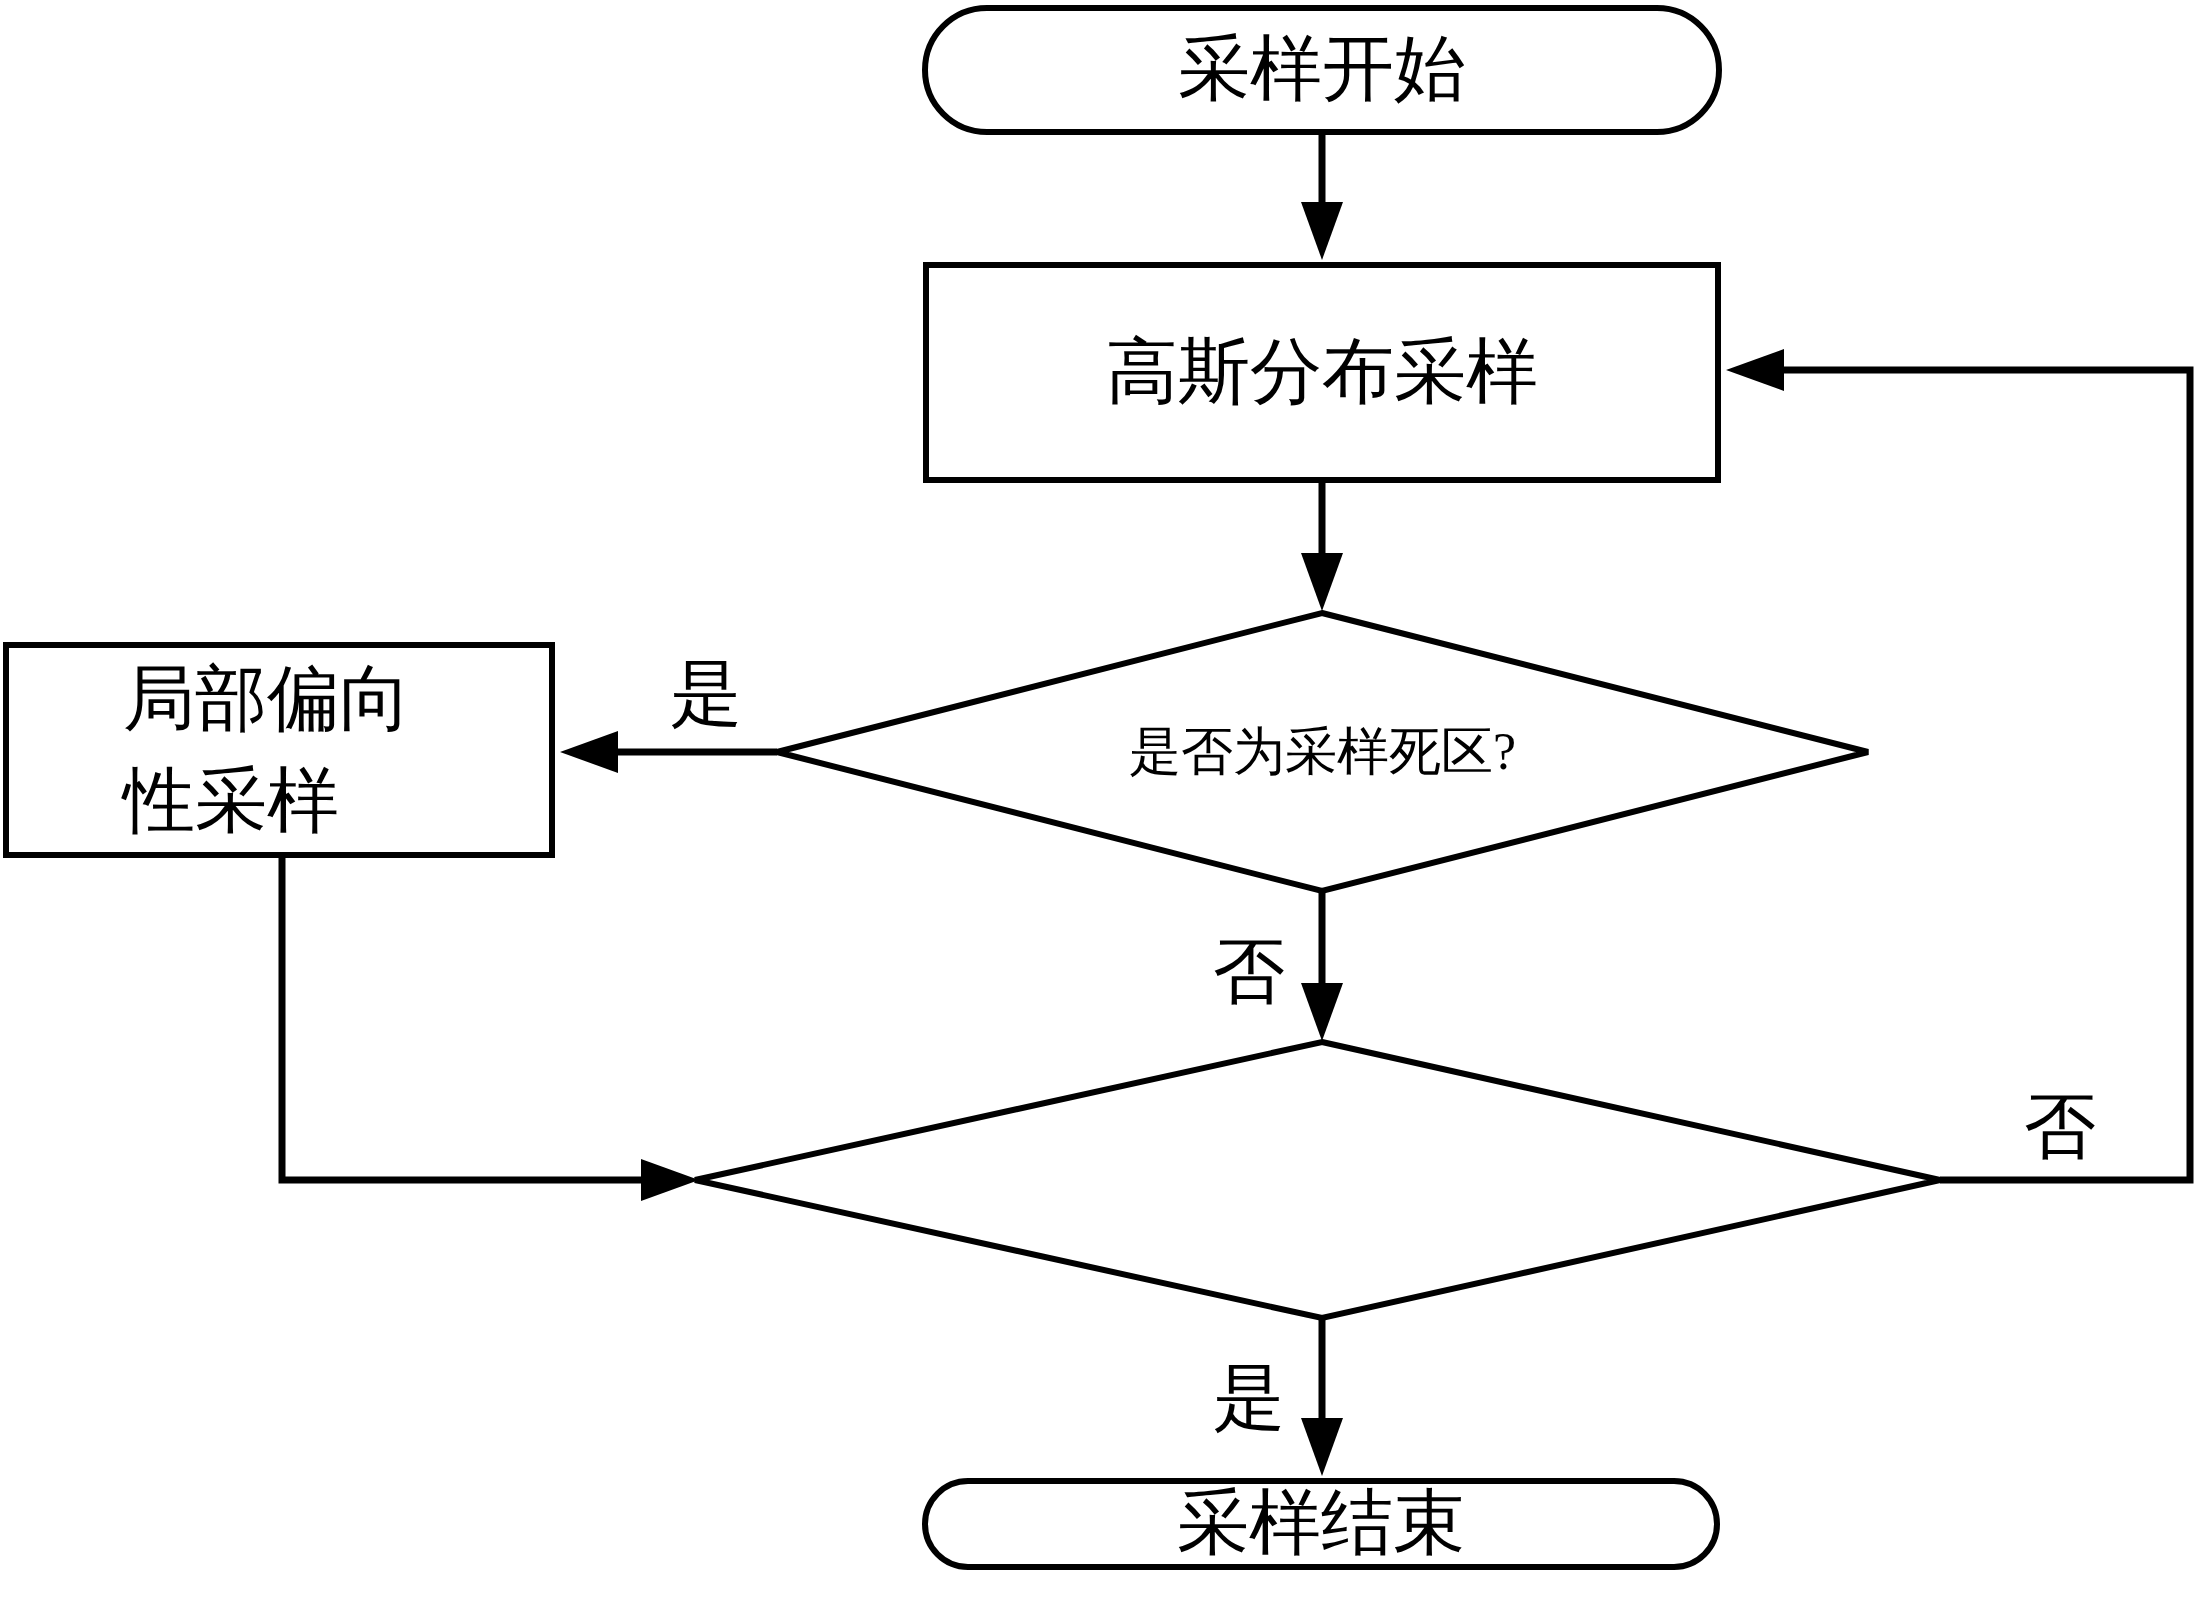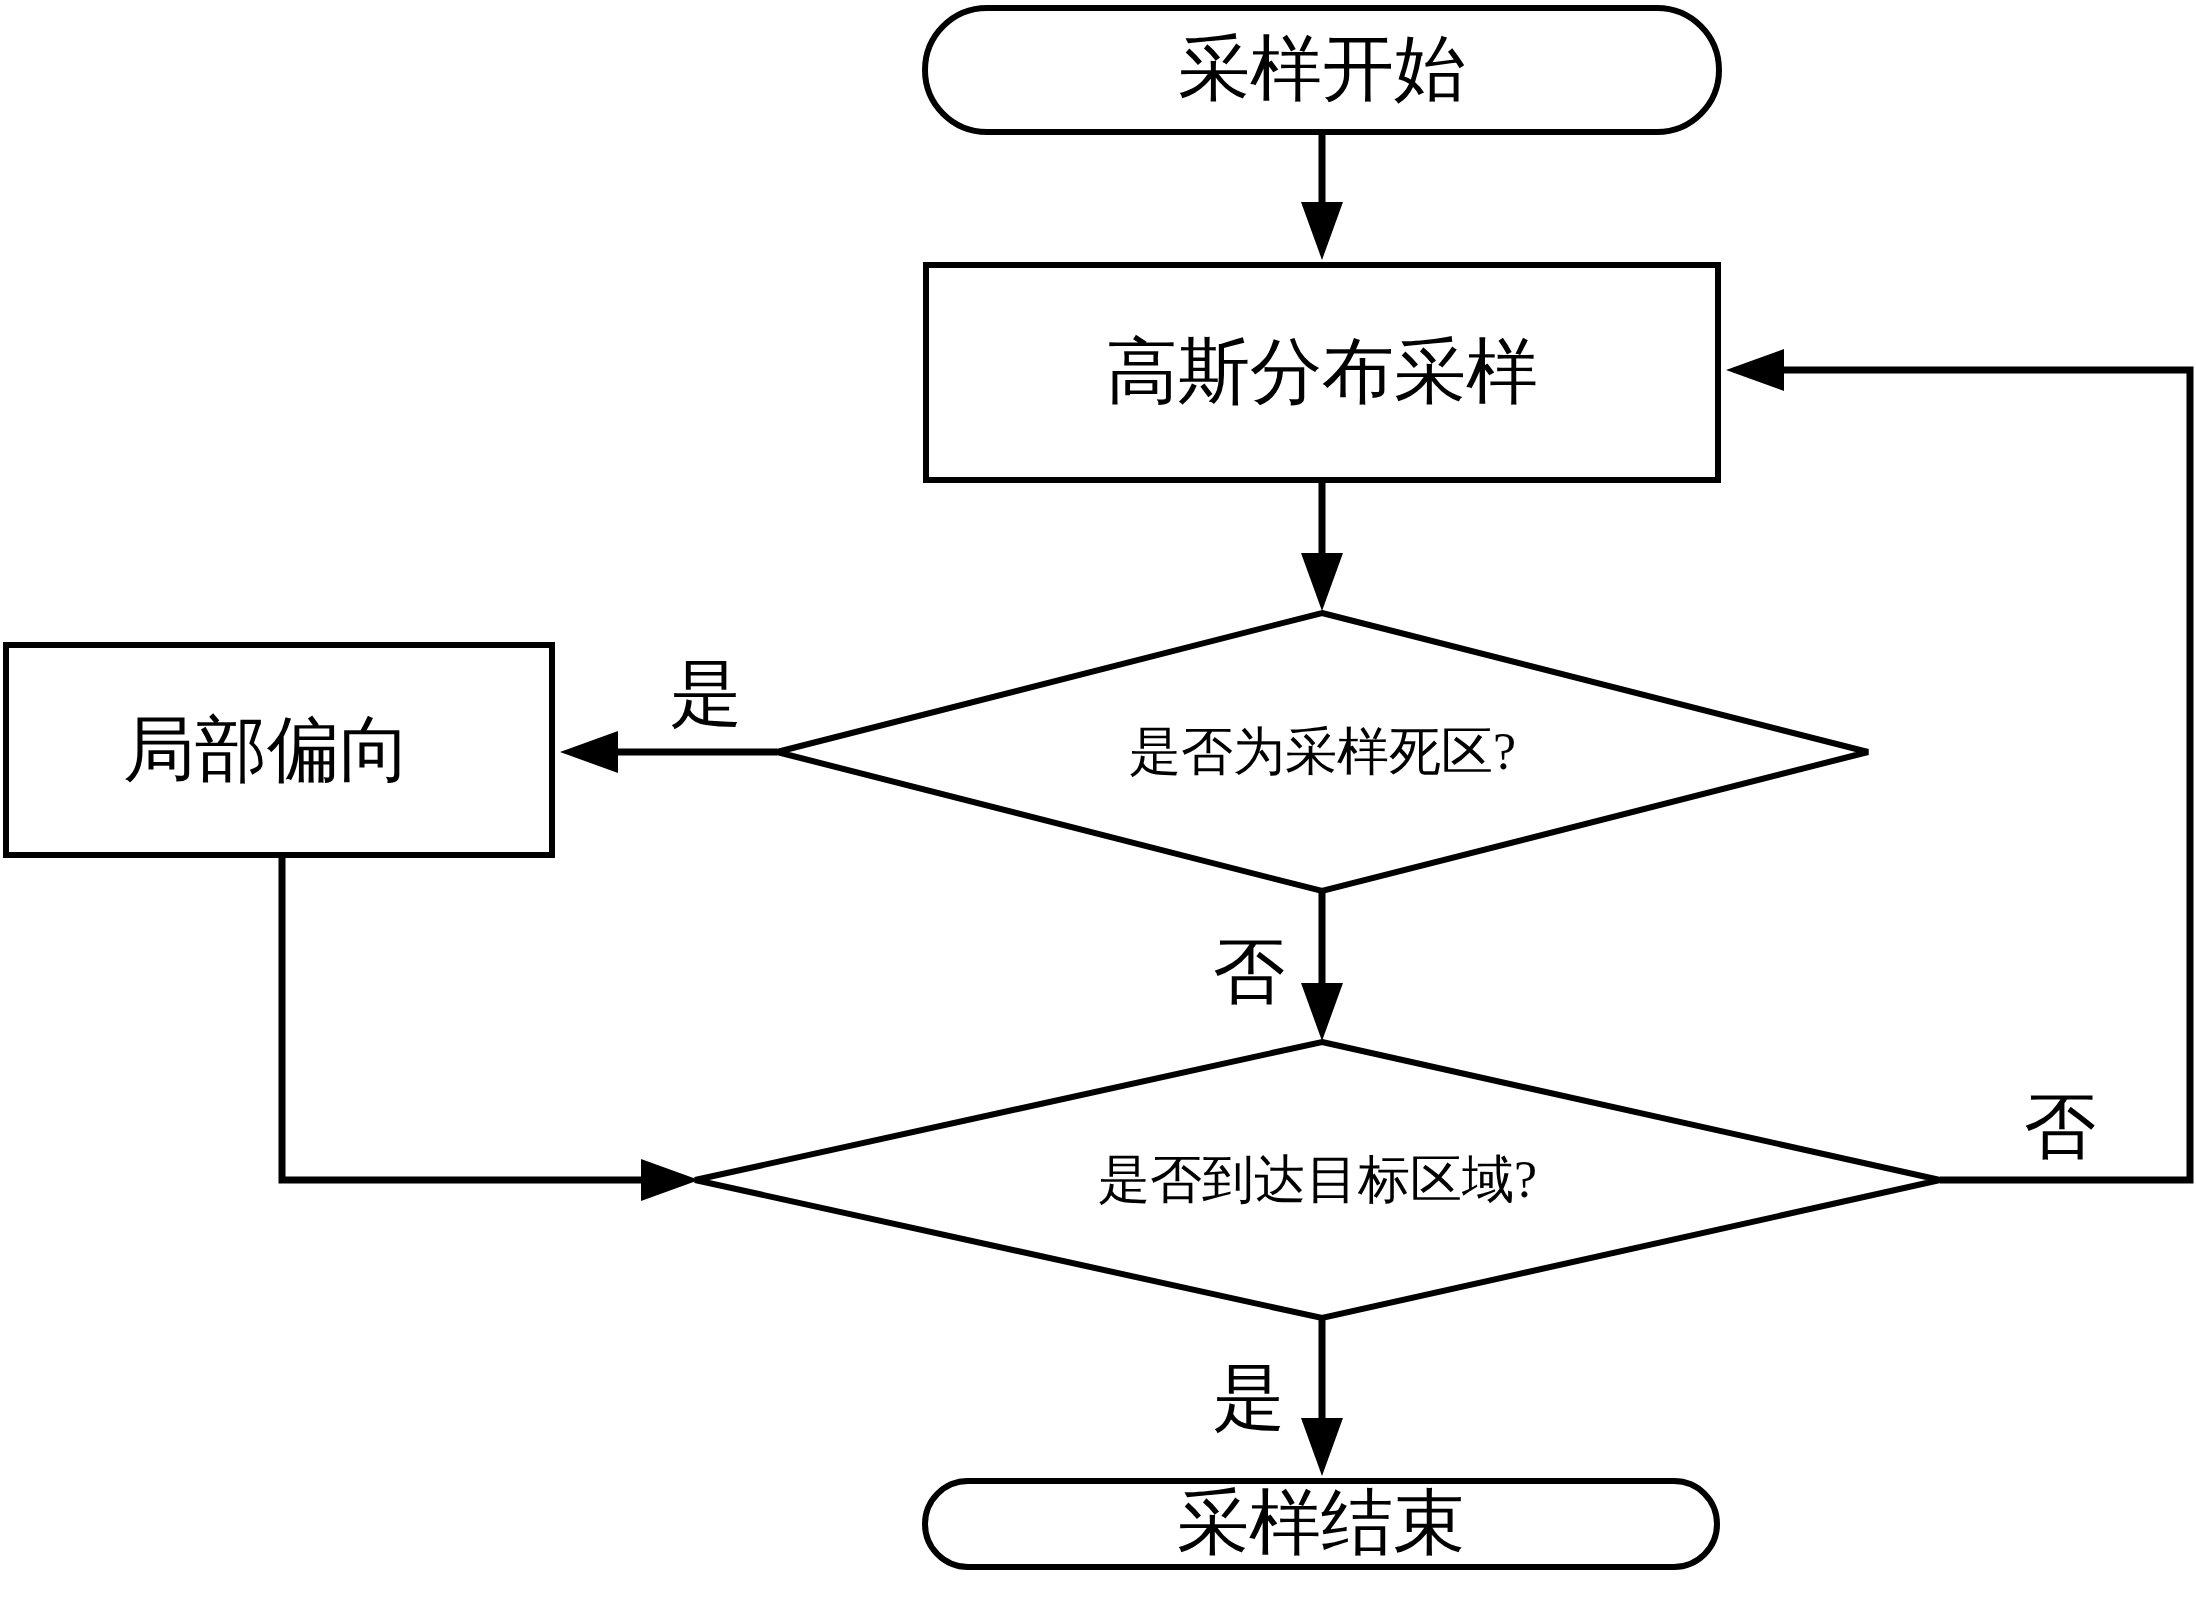--- a/index.html
+++ b/index.html
@@ -98,23 +98,23 @@
   </div>
 
   <div class="node" style="left:923px; top:262px; width:798px; height:221px;">
     <span>高斯分布采样</span>
   </div>
 
   <div class="diamond-label" style="left:777px; top:613px; width:1091px; height:278px;">是否为采样死区?</div>
 
   <div class="process-multiline" style="left:3px; top:642px; width:552px; height:216px;">
     <span>局部偏向</span>
+    <span>性采样</span>
   </div>
 
-  <div class="diamond-label" style="left:695px; top:1042px; width:1245px; height:276px;">是否到达目标区域?</div>
 
   <div class="node terminator" style="left:922px; top:1478px; width:798px; height:92px;">
     <span>采样结束</span>
   </div>
 
   <div class="edge-label" style="left:706px; top:694px;">是</div>
   <div class="edge-label" style="left:1249px; top:972px;">否</div>
   <div class="edge-label" style="left:2060px; top:1127px;">否</div>
   <div class="edge-label" style="left:1249px; top:1398px;">是</div>
 

